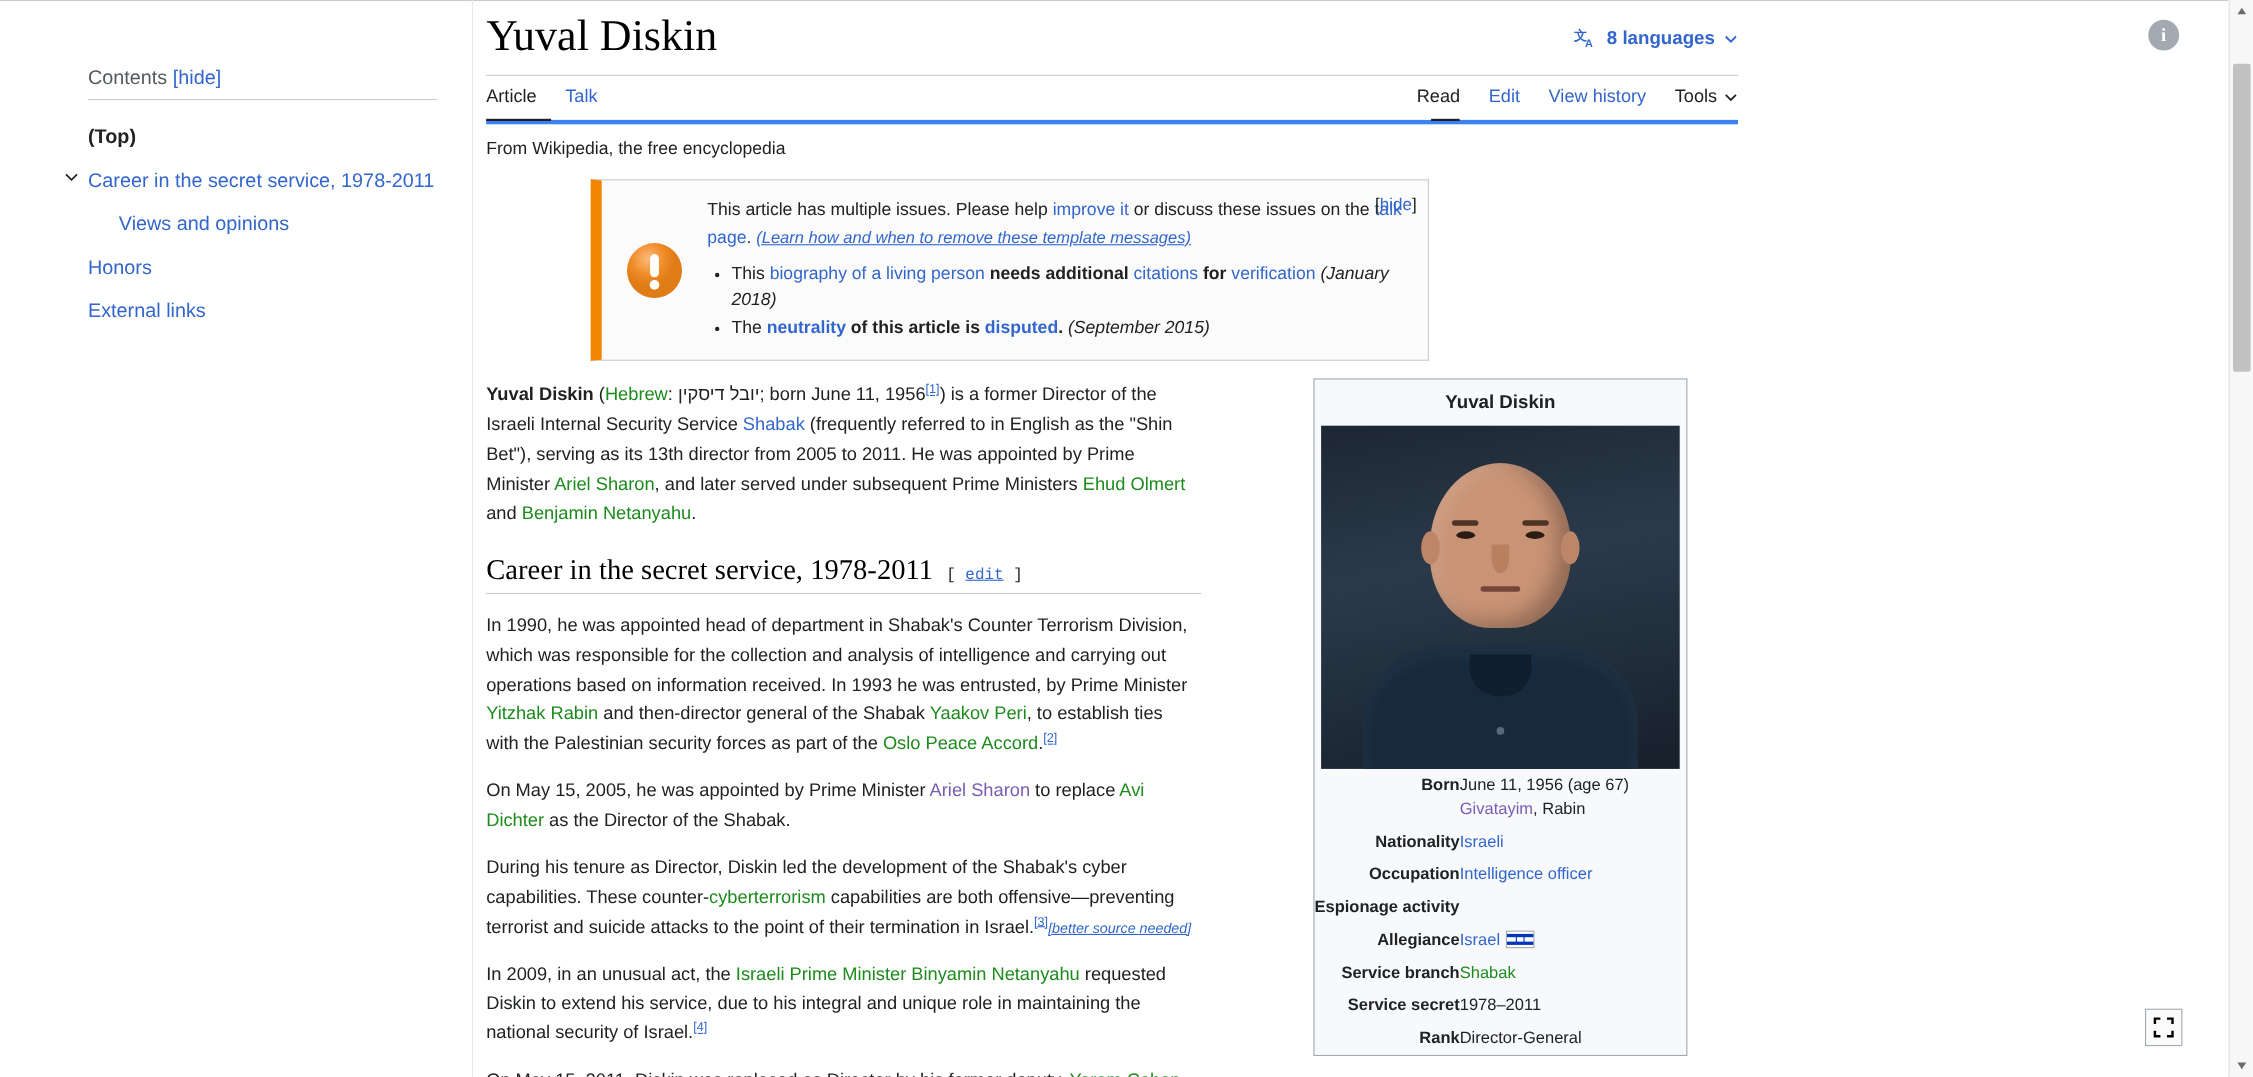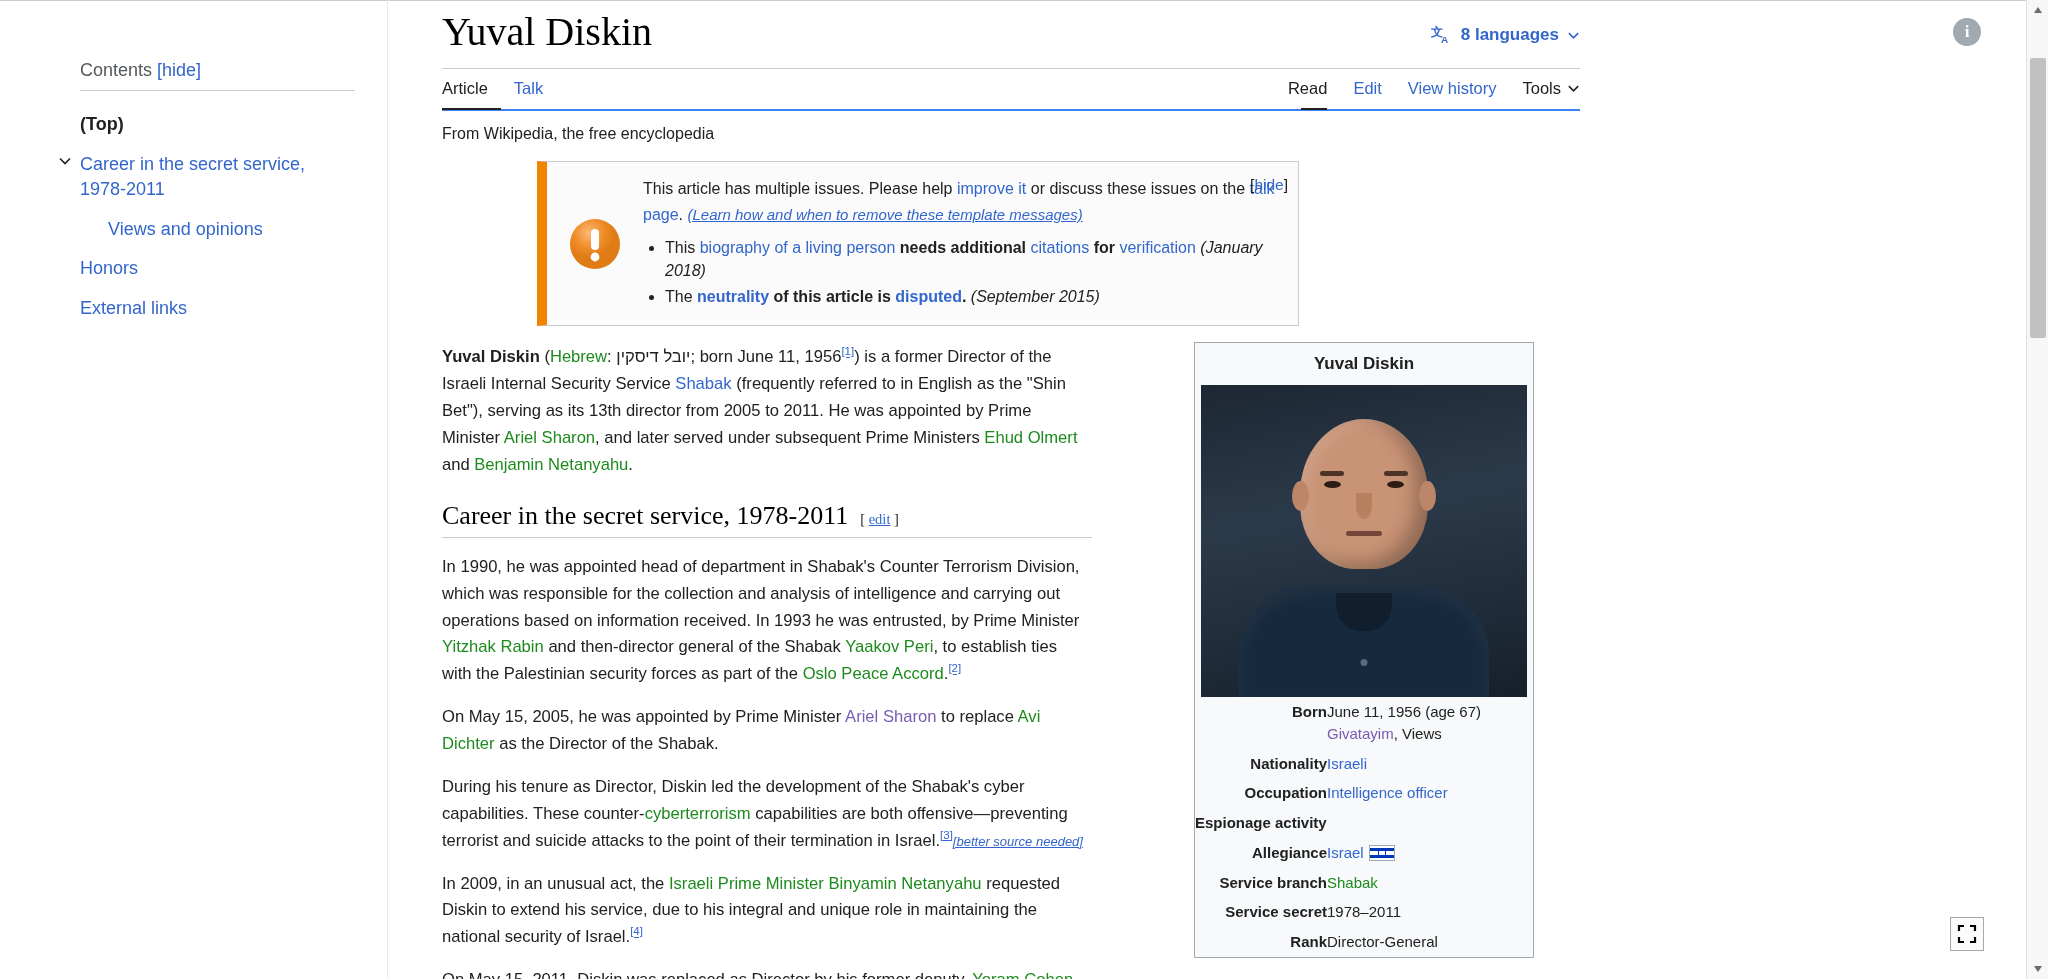--- a/index.html
+++ b/index.html
@@ -11,21 +11,21 @@
     color:#202122;
     overflow:hidden;
     position:relative;
   }
 
   
   #page-frame { position:absolute; inset:0 22px 0 0; background:#fff; overflow:hidden; }
   .top-rule { position:absolute; top:0; left:0; right:0; height:1px; background:#c8ccd1; }
 
   
-  #toc { position:absolute; left:0; top:0; width:388px; height:100%;
+  #toc { position:absolute; left:0; top:0; width:430px; height:100%;
          border-right:1px solid #e8e8e8; padding:60px 32px 0 80px; }
   .toc-head { font-size:18px; color:#54595d; margin-bottom:9px; }
   .toc-head .brk { color:#3366cc; }
   .toc-rule { height:1px; background:#c8ccd1; margin-bottom:14px; }
   .toc-item { font-size:18px; line-height:1.42; padding:7px 0 7px 0; color:#3366cc; position:relative; }
   .toc-item.top { color:#202122; font-weight:bold; }
   .toc-item.sub { padding-left:28px; }
   .toc-chevron { position:absolute; left:-22px; top:9px; width:14px; height:14px; color:#202122; }
 
   
@@ -36,21 +36,21 @@
   h1.page-title { font-family:"Liberation Serif", serif; font-weight:normal; font-size:40px;
                   line-height:1.1; margin:0; padding:0 0 14px 0; color:#000; }
   .lang-btn { display:flex; align-items:center; gap:8px; color:#3366cc; font-size:17px; font-weight:bold;
               margin-top:14px; white-space:nowrap; }
   .lang-icon { width:22px; height:22px; }
   .chev { width:13px; height:13px; }
 
   .title-rule { height:1px; background:#c8ccd1; }
 
   .tabs-row { display:flex; justify-content:space-between; align-items:flex-end;
-              border-bottom:2px solid #3b82f6; }
+              border-bottom:4px solid #3b82f6; }
   .tabs-left, .tabs-right { display:flex; gap:0; }
   .tab { font-size:16.5px; padding:10px 13px 11px 13px; color:#3366cc; position:relative; white-space:nowrap; }
   .tab:first-child { padding-left:0; }
   .tab.active { color:#202122; }
   .tab.active:after { content:""; position:absolute; left:0; right:0; bottom:-1px; height:2px; background:#202122; }
   .tabs-left .tab.active:after { left:0; right:0; }
   .tabs-right .tab.active:after { left:13px; right:13px; }
   .tab.tools { color:#202122; display:flex; align-items:center; gap:6px; padding-right:0; }
 
   .from-wp { font-size:16px; color:#202122; padding:14px 0 0 0; }
@@ -68,21 +68,21 @@
   .ambox li { font-size:16px; line-height:1.45; margin-bottom:3px; }
   .hide-link { position:absolute; right:0; top:0; font-size:15.5px; color:#202122; }
   .hide-link a { color:#3366cc; }
 
   
   .body-area { padding-top:18px; position:relative; }
   p.para { font-size:16.6px; line-height:1.62; margin:0 0 16px 0; max-width:648px; color:#202122; }
   h2.sect { font-family:"Liberation Serif", serif; font-weight:normal; font-size:26px; color:#000;
             margin:22px 0 0 0; padding-bottom:6px; border-bottom:1px solid #c8ccd1;
             max-width:650px; display:flex; align-items:baseline; gap:12px; }
-  h2.sect .edit { font-family:Liberation Serif, serif; font-size:14.5px; color:#202122; }
+  h2.sect .edit { font-family:Liberation Mono, monospace; font-size:14.5px; color:#202122; }
   h2.sect .edit a { color:#3366cc; }
   .sect-spacer { height:16px; }
 
   a.l  { color:#3366cc; text-decoration:none; }
   a.g  { color:#1d8a1d; text-decoration:none;text-align:right; }
   a.v  { color:#795cb2; text-decoration:none; }
   sup.ref { font-size:11.5px; vertical-align:super; line-height:0; }
   sup.ref a { color:#3366cc; }
   .needed { font-style:italic; font-size:13px; color:#3366cc;margin-top:36px; }
 
@@ -277,21 +277,21 @@
                 </div>
               </div>
             </div>
           </div>
           <table class="ib-table">
             <tbody>
                 <tr>
               <th>Born</th>
               <td>
                 <span>June 11, 1956 (age 67)</span><br>
-                <a class="v" href="#">Givatayim</a><span>, Views</span>
+                <a class="v" href="#">Givatayim</a><span>, Rabin</span>
               </td>
             </tr>
             <tr>
               <th>Nationality</th>
               <td>
                 <a class="l" href="#">Israeli</a>
               </td>
             </tr>
             <tr>
               <th>Occupation</th>

